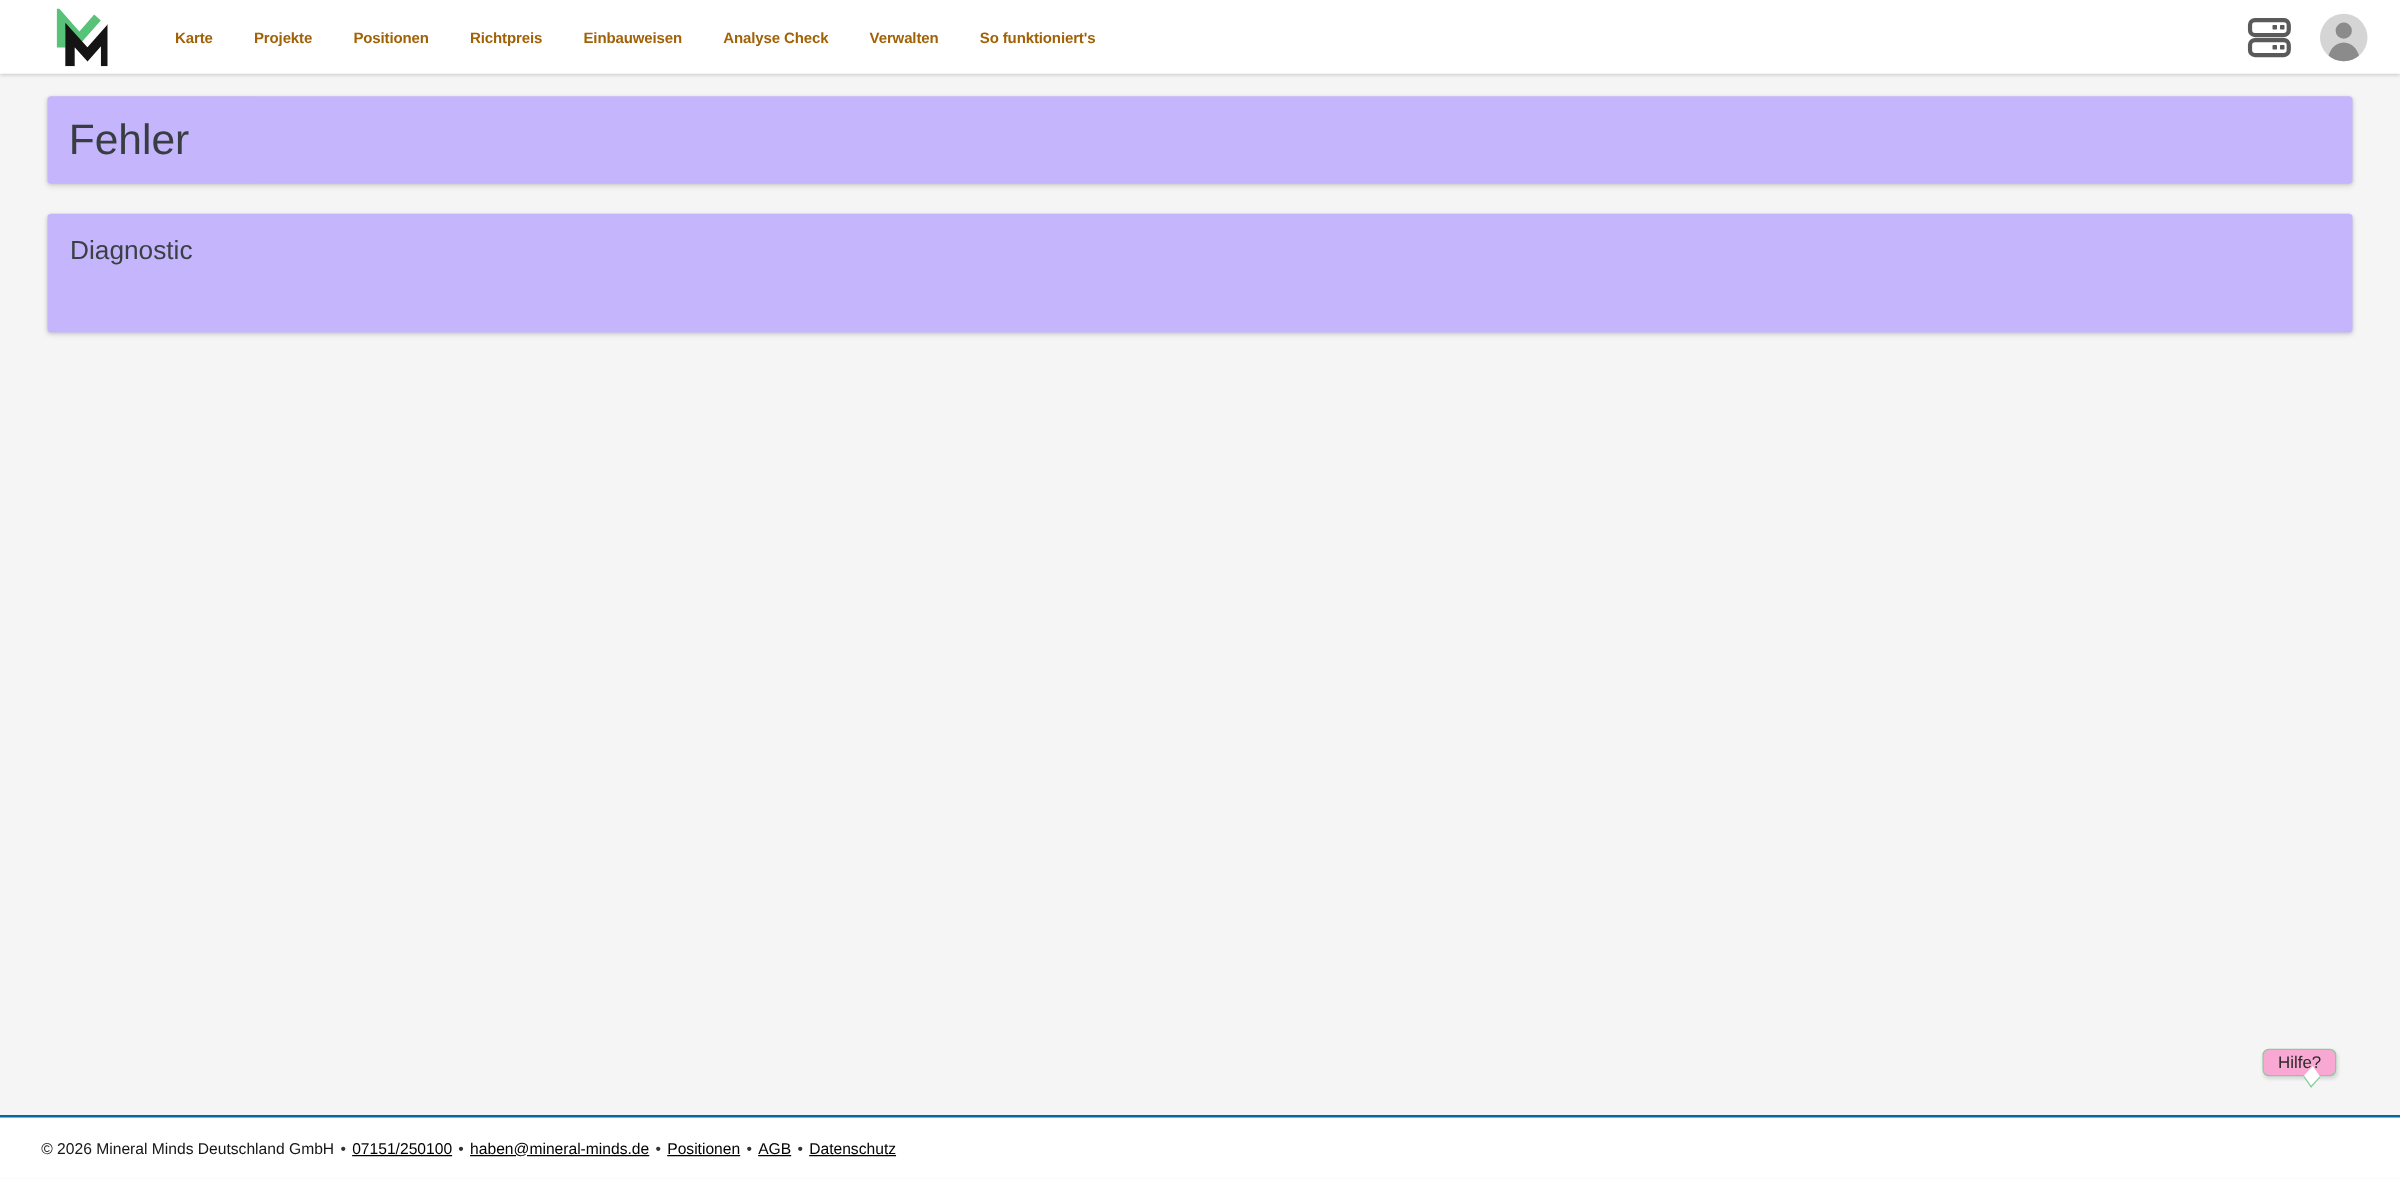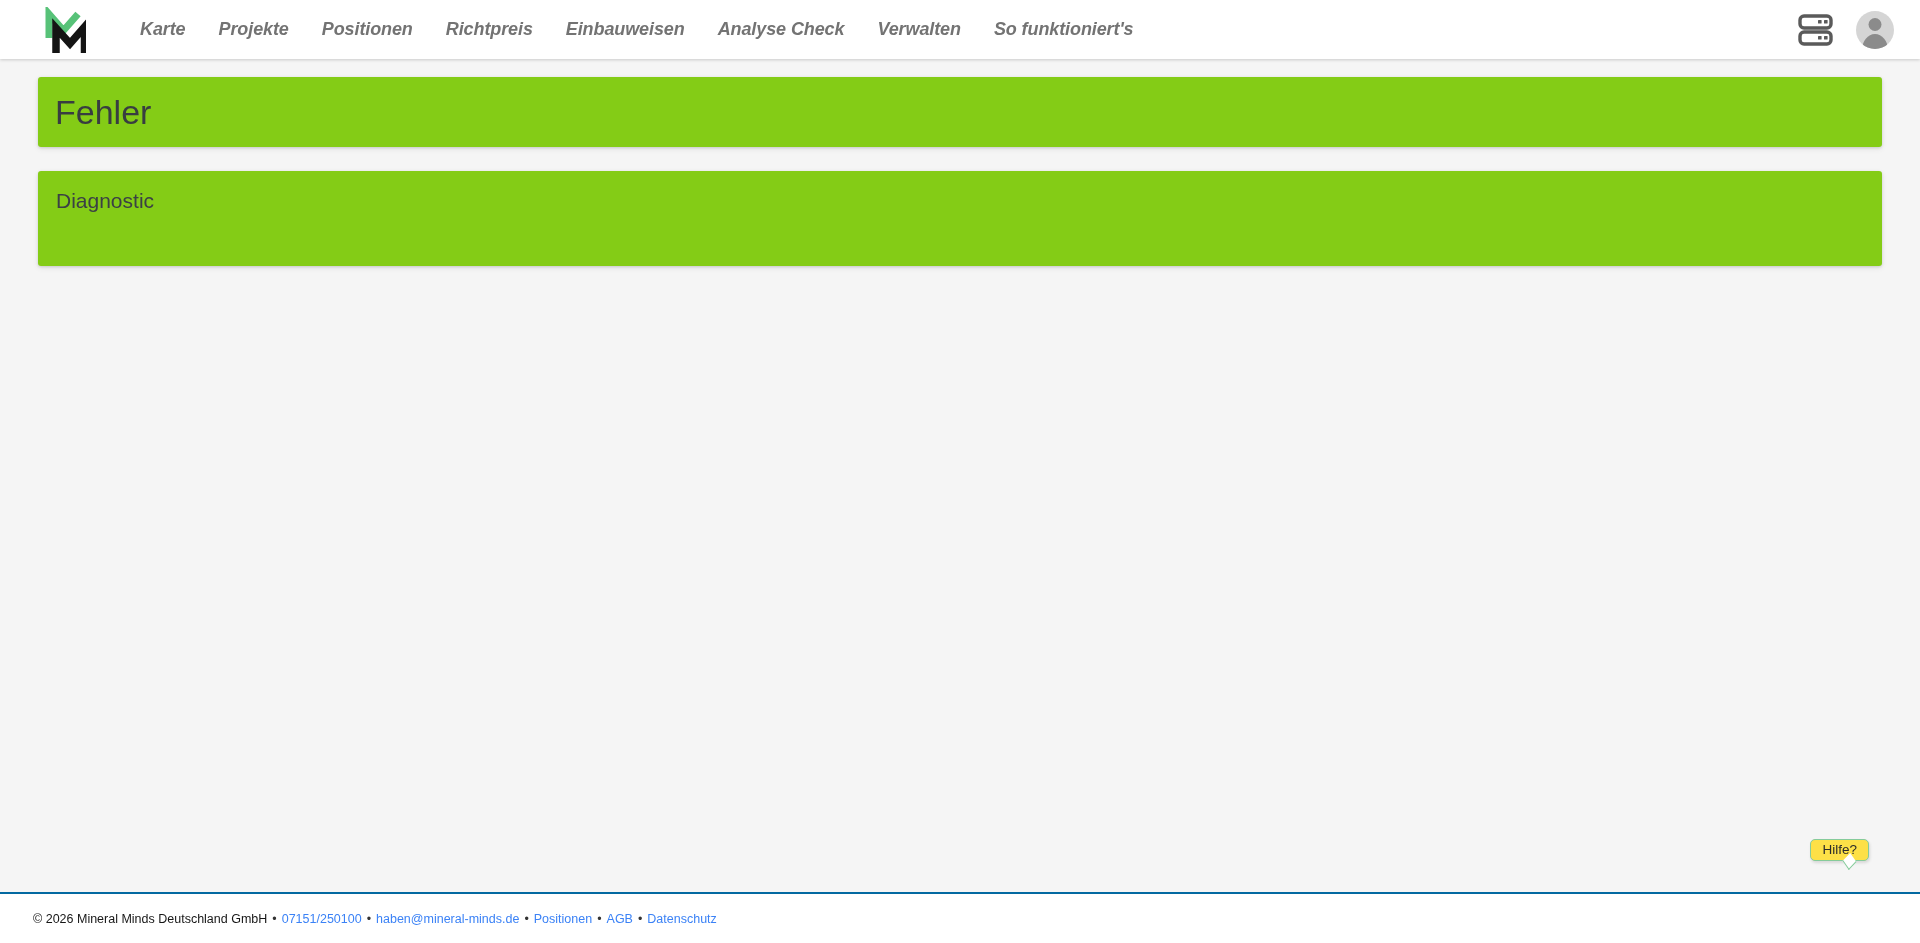--- a/index.html
+++ b/index.html
@@ -17,42 +17,42 @@
     height: 59px; flex: 0 0 59px;
     background: #ffffff;
     display: flex; align-items: center;
     padding: 0 26px 0 42px;
     box-shadow: 0 1px 3px rgba(0,0,0,0.18);
     position: relative; z-index: 5;
   }
   .logo { width: 44px; height: 46px; margin-right: 54px; display: block; cursor: pointer; }
   .nav-items { display: flex; align-items: center; gap: 33px; list-style: none; margin: 0; padding: 0; }
   .nav-item {
-    font-size: 18px; font-weight: 700; color: #737373;
-    letter-spacing: -0.1px; cursor: pointer; white-space: nowrap; font-style: italic;
+    font-size: 12px; font-weight: 700; color: #a16207;
+    letter-spacing: -0.1px; cursor: pointer; white-space: nowrap;
   }
   .nav-right { margin-left: auto; display: flex; align-items: center; gap: 23px; }
   .server-icon { width: 35px; height: 34px; cursor: pointer; display: block; }
   .avatar {
     width: 38px; height: 38px; border-radius: 50%;
     background: #d5d5d5; position: relative; overflow: hidden; cursor: pointer;
   }
   .avatar .head {
     position: absolute; left: 50%; top: 7px; transform: translateX(-50%);
     width: 13px; height: 13px; border-radius: 50%; background: #8b8b8b;
   }
   .avatar .body {
     position: absolute; left: 50%; top: 23px; transform: translateX(-50%);
     width: 26px; height: 16px; border-radius: 50% 50% 0 0 / 100% 100% 0 0; background: #8b8b8b;
   }
 
   
   .main { flex: 1 1 auto; position: relative; }
   .card {
-    background: #84cc16; border-radius: 3px;
+    background: #c4b5fd; border-radius: 3px;
     box-shadow: 0 1px 3px rgba(0,0,0,0.13), 0 2px 6px rgba(0,0,0,0.07);
     margin-left: 38px; margin-right: 38px;
   }
   .error-card { margin-top: 18px; padding: 14px 17px; height: 70px; }
   .error-title {
     margin: 0; font-size: 34px; line-height: 42px;
     font-weight: 400; color: #383d41;
   }
   .diagnostic-card { margin-top: 24px; padding: 17px 18px 39px; }
   .diagnostic-heading {
@@ -60,21 +60,21 @@
     font-weight: 400; color: #3b4045;
   }
   .diagnostic-message {
     font-family: "DejaVu Sans Mono", monospace;
     font-size: 14.5px; line-height: 18px; color: #333333;
   }
 
   
   .help-bubble {
     position: absolute; right: 51px; bottom: 31px;
-    background: #fde047;
+    background: #f9a8d4;
     border: 1.5px solid #86cb9b;
     border-radius: 5px;
     padding: 2px 11px 3px;
     font-size: 13.5px; color: #2b2b2b;
     box-shadow: 1px 2px 3px rgba(0,0,0,0.12);
     cursor: pointer;
   }
   .help-bubble::after {
     content: "";
     position: absolute;
@@ -90,21 +90,21 @@
   .footer {
     flex: 0 0 51px; height: 51px;
     background: #ffffff;
     border-top: 2px solid #0369a1;
     display: flex; align-items: center; justify-content: space-between;
     padding: 0 27px 0 33px;
     font-size: 12.5px; color: #161616;
   }
   .footer-left { display: flex; align-items: center; white-space: nowrap; }
   .footer-sep { margin: 0 5px; color: #333333; }
-  .footer-link { color: #3b82f6; cursor: pointer; }
+  .footer-link { color: #000000; text-decoration: underline; cursor: pointer; }
   .footer-right { white-space: nowrap; color: #1c1c1c; }
   .footer-right .app-name { font-weight: 700; }
 </style>
 </head>
 <body>
 
 <header class="navbar">
   <svg class="logo" viewBox="0 0 44 46" aria-hidden="true">
     <polyline points="7,31 7,7 21.5,23.5 36,7" fill="none" stroke="#57c278" stroke-width="7"></polyline>
     <polyline points="14,46 14,21 28,36.5 42.5,20 42.5,46" fill="none" stroke="#141414" stroke-width="7.5"></polyline>

